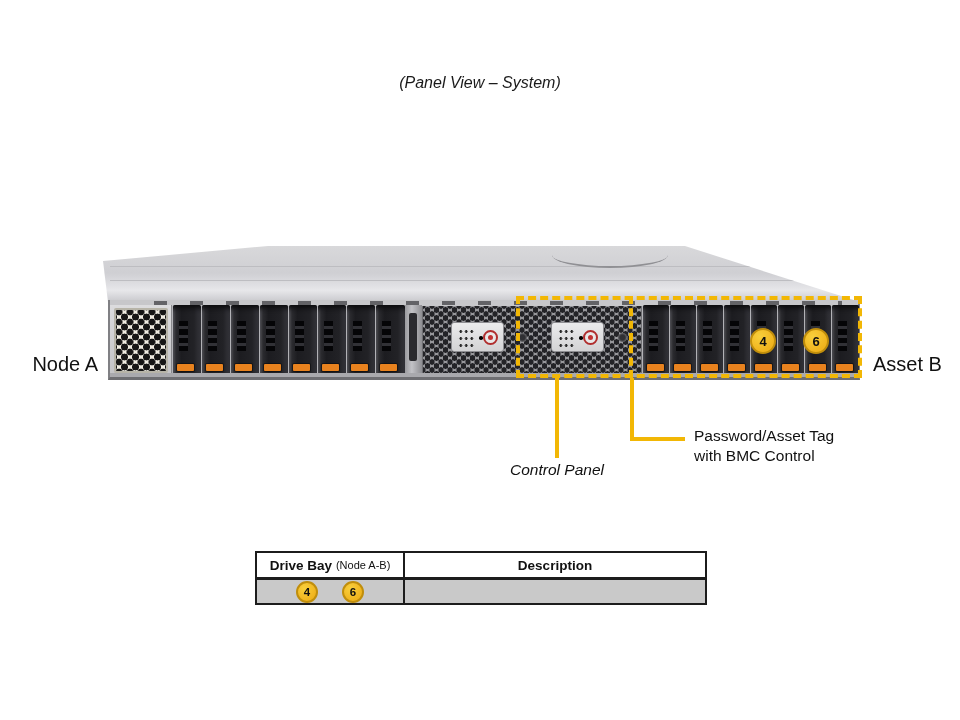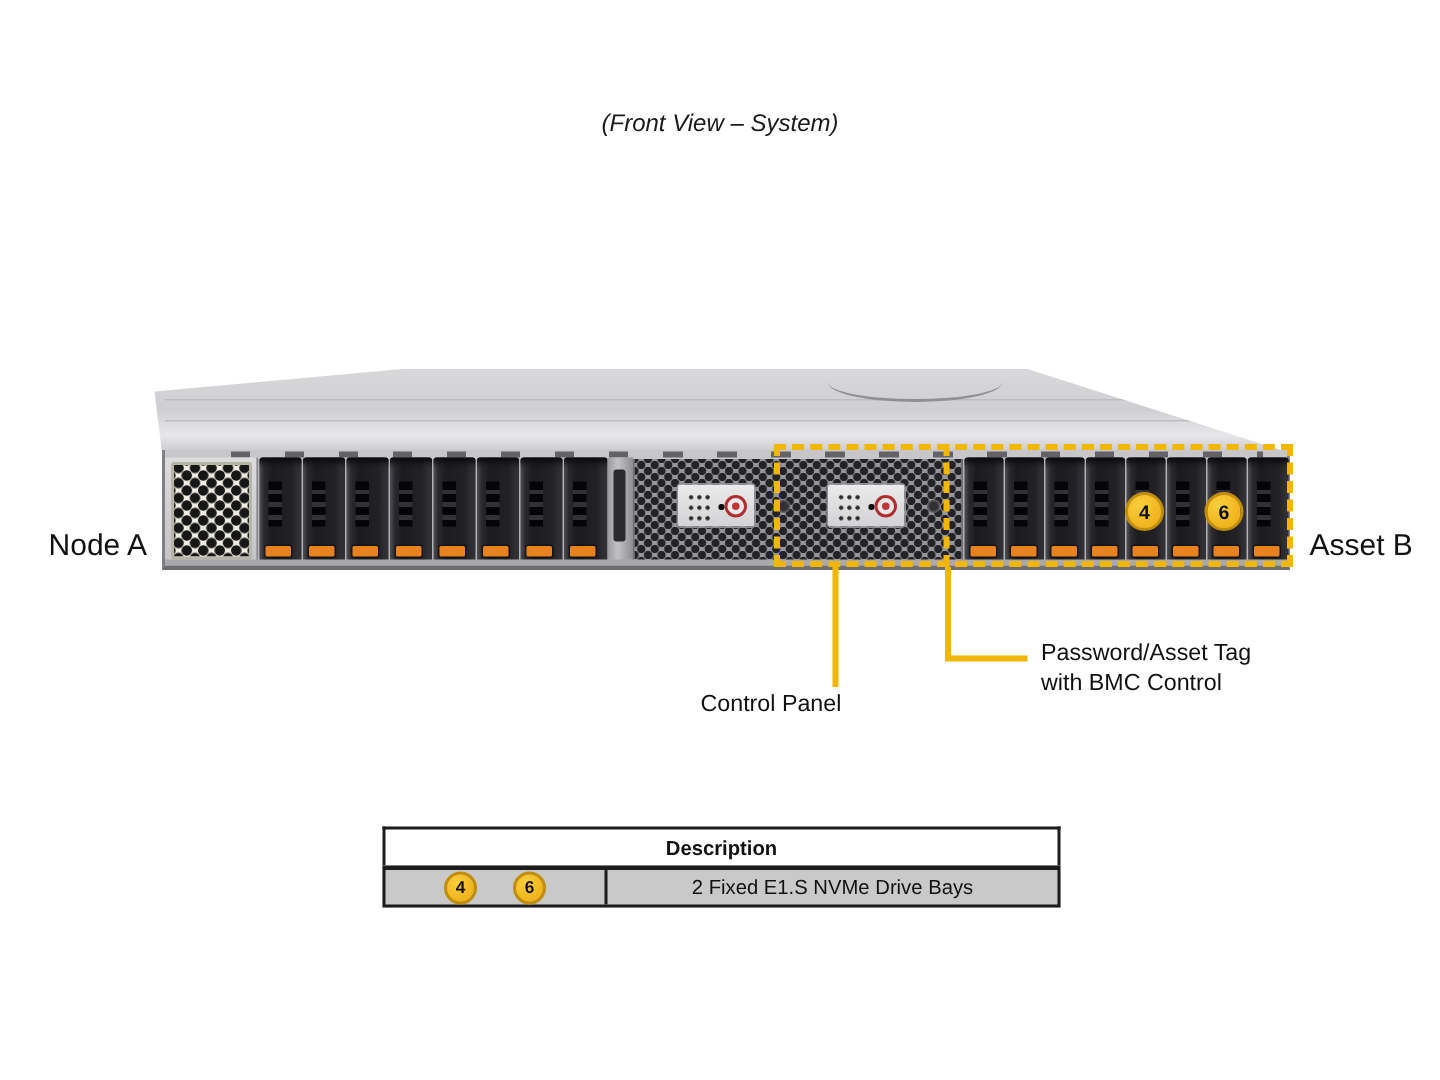--- a/index.html
+++ b/index.html
@@ -106,40 +106,40 @@
   
   .node-label{top:353px;font-size:20px;}
   .node-a{left:20px;width:78px;text-align:right;}
   .node-b{left:873px;}
 
   
   .callout-line{background:var(--yellow);}
   .cp-vline{left:555px;top:374px;width:3.5px;height:84px;}
   .svc-vline{left:630px;top:378px;width:3.5px;height:62px;}
   .svc-hline{left:630px;top:437px;width:55px;height:3.5px;}
-  .cp-text{left:467px;top:461px;width:180px;text-align:left;font-size:15.5px;}
+  .cp-text{left:467px;top:461px;width:180px;text-align:center;font-size:15.5px;font-style:italic;}
   .svc-text{left:694px;top:426px;font-size:15.5px;line-height:19.5px;}
 
   
   .spec-table{left:255px;top:551px;width:452px;}
   .t-row{display:flex;}
   .t-head{height:26px;background:#fff;border:2px solid #1c1c1c;border-bottom:none;}
   .t-body{height:28px;background:#c9c9c9;border:2px solid #1c1c1c;border-top:3px solid #1c1c1c;}
   .t-c1{width:148px;border-right:2px solid #1c1c1c;display:flex;
     align-items:center;justify-content:center;gap:4px;}
   .t-c2{flex:1;display:flex;align-items:center;justify-content:center;}
   .t-head .t-c1,.t-head .t-c2{font-weight:bold;font-size:13.5px;}
   .t-head .hdr-suffix{font-weight:normal;font-size:11px;}
   .t-body .t-c2{font-size:13.5px;}
   .badge-sm{width:22px;height:22px;font-size:11.5px;margin:0 10px;}
 </style>
 </head>
 <body>
 
-<div class="abs fig-title">(Front View – System)</div>
+<div class="abs fig-title">(Panel View – System)</div>
 
 <div class="abs chassis">
 
   <div class="abs chassis-top">
     <div class="abs top-seam" style="top:22px;"></div>
     <div class="abs top-seam" style="top:36px;"></div>
     <div class="abs top-handle"></div>
   </div>
 
   <div class="abs chassis-face">
@@ -258,22 +258,25 @@
 
 <div class="abs callout-line svc-vline"></div>
 <div class="abs callout-line svc-hline"></div>
 <div class="abs svc-text">
   <div>Password/Asset Tag</div>
   <div>with BMC Control</div>
 </div>
 
 <div class="abs spec-table">
   <div class="t-row t-head">
+    <div class="t-c1">
+      <span>Drive Bay</span>
+      <span class="hdr-suffix">(Node A-B)</span>
+    </div>
     <div class="t-c2">Description</div>
   </div>
   <div class="t-row t-body">
     <div class="t-c1">
       <span class="badge badge-sm">4</span>
       <span class="badge badge-sm">6</span>
     </div>
-    <div class="t-c2">2 Fixed E1.S NVMe Drive Bays</div>
   </div>
 </div>
 
 </body></html>

